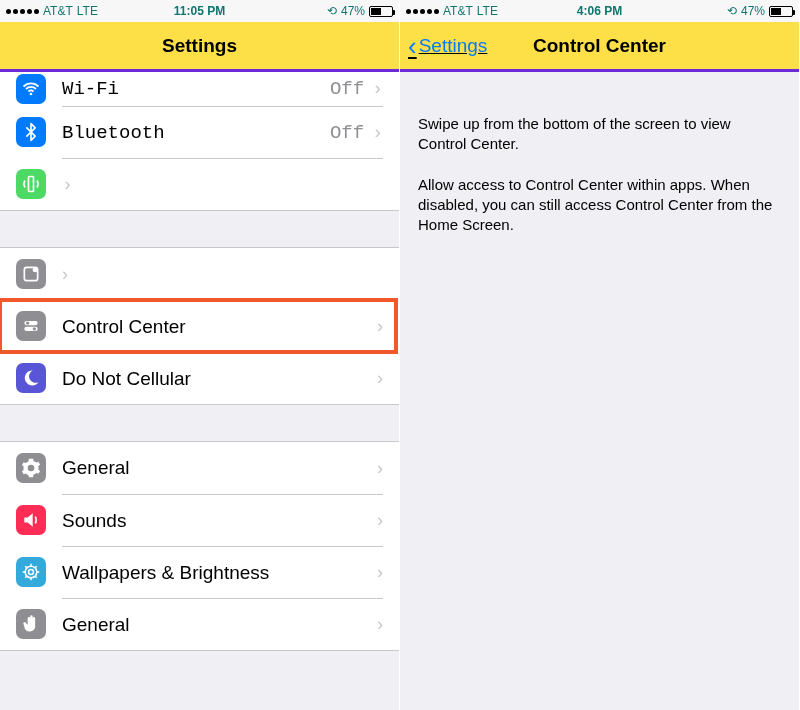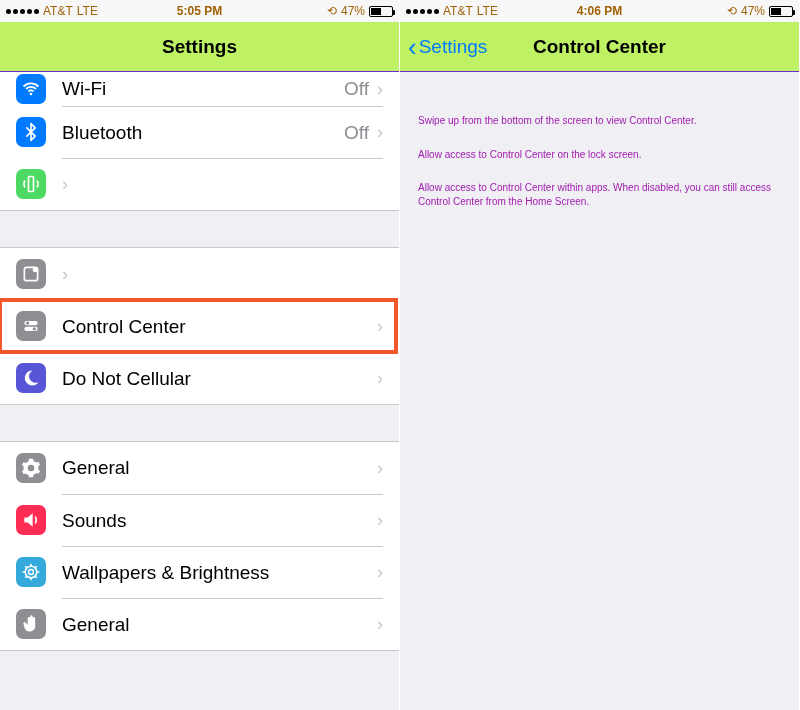--- a/index.html
+++ b/index.html
@@ -23,41 +23,42 @@
   }
   
   .status-bar {
     height: 22px;
     background: #f7f7f7;
     display: flex;
     align-items: center;
     font-size: 12px;
     font-weight: 500;
     padding: 0 6px;
-    color: #a16207;
+    color: #0f766e;
   }
   .sb-left { display: flex; align-items: center; gap: 4px; flex: 1; }
   .sb-center { flex: 0; white-space: nowrap; font-weight: 600; }
   .sb-right { display: flex; align-items: center; gap: 4px; flex: 1; justify-content: flex-end; }
   .dots { display: flex; gap: 2px; }
   .dot { width: 5px; height: 5px; border-radius: 50%; background: #000; }
   .battery {
     width: 24px; height: 11px; border: 1px solid #000; border-radius: 2px; position: relative;
     display: flex; align-items: center;
   }
   .battery::after { content: ""; position: absolute; right: -3px; top: 3px; width: 2px; height: 5px; background: #000; border-radius: 0 1px 1px 0; }
   .battery-fill { height: 7px; background: #000; margin-left: 1px; }
   
   .nav-bar {
     height: 50px;
-    background: #bef264;
-    border-bottom: 1px solid #6d28d9;
+    background: #fde047;
+    border-bottom: 3px solid #6d28d9;
     display: flex;
     align-items: center;
     position: relative;
+    text-decoration: underline;
   }
   .nav-title {
     position: absolute;
     left: 0; right: 0;
     text-align: center;
     font-size: 19px;
     font-weight: 700;
   }
   .nav-back {
     display: flex;
@@ -106,20 +107,21 @@
     font-size: 16px;
   }
   .row-label { flex: 1; font-size: 19px; }
   .row-value { color: #8e8e93; font-size: 19px; margin-right: 8px; }
   .chevron {
     color: #c7c7cc;
     font-size: 18px;
   }
   .partial-group {
     border-top: none;
+    font-family: Liberation Mono, monospace;
   }
   .partial-row { min-height: 34px; }
   .partial-row .row-inner { min-height: 34px; }
   
   .switch {
     width: 54px; height: 32px; border-radius: 16px;
     position: relative;
     flex-shrink: 0;
   }
   .switch.off { background: #fff; border: 2px solid #e5e5ea; }
@@ -127,22 +129,22 @@
   .switch-knob {
     width: 28px; height: 28px; border-radius: 50%;
     background: #fff;
     box-shadow: 0 2px 4px rgba(0,0,0,0.25), 0 0 1px rgba(0,0,0,0.2);
     position: absolute; top: 0;
   }
   .switch.off .switch-knob { left: 0; }
   .switch.on  .switch-knob { right: 0; }
   
   .group-text {
-    font-size: 10px;
-    color: #a21caf;
+    font-size: 15px;
+    color: #000000;
     padding: 10px 18px 10px 18px;
     line-height: 1.35;
   }
   
   .highlight {
     position: absolute;
     border: 4px solid #f1582c;
     pointer-events: none;
     z-index: 10;
   }
@@ -160,21 +162,21 @@
         <span class="dots">
           <span class="dot"></span>
             <span class="dot"></span>
             <span class="dot"></span>
             <span class="dot"></span>
             <span class="dot"></span>
         </span>
         <span>AT&amp;T</span>
         <span>LTE</span>
       </div>
-      <div class="sb-center">5:05 PM</div>
+      <div class="sb-center">11:05 PM</div>
       <div class="sb-right">
         <span>⟲</span>
         <span>47%</span>
         <span class="battery">
             <span class="battery-fill" style="width:47%"></span>
           </span>
       </div>
     </div>
 
     <div class="nav-bar">
@@ -352,21 +354,20 @@
         <span>Settings</span>
       </div>
       <div class="nav-title">Control Center</div>
     </div>
 
     <div class="list" style="position:relative">
 
       <div class="group-text" style="padding-top:42px;">Swipe up from the bottom of the screen to view Control Center.</div>
 
 
-      <div class="group-text">Allow access to Control Center on the lock screen.</div>
 
 
       <div class="group-text">Allow access to Control Center within apps. When disabled, you can still access Control Center from the Home Screen.</div>
 
     </div>
   </div>
 
 </div>
 
 </body></html>

